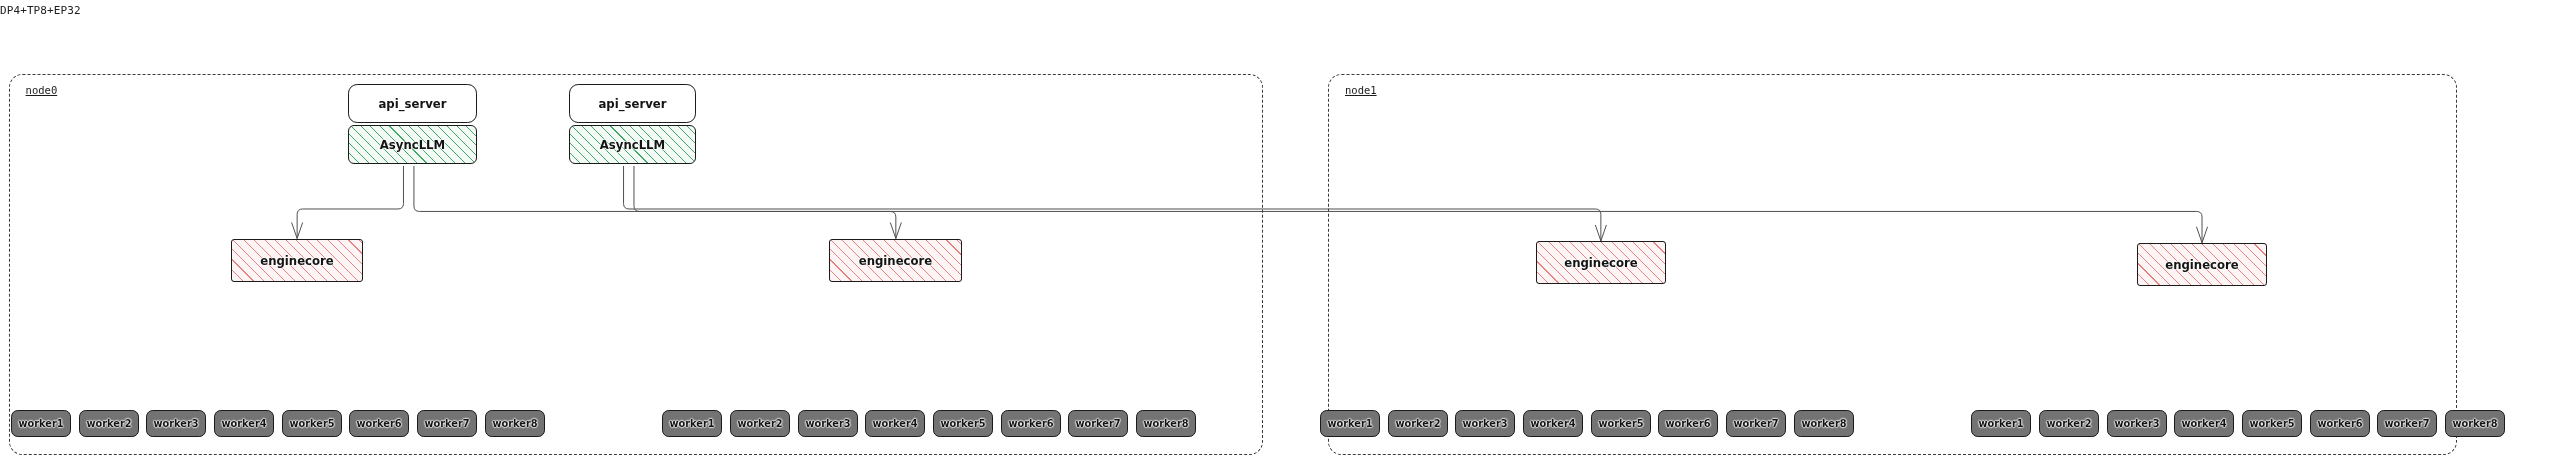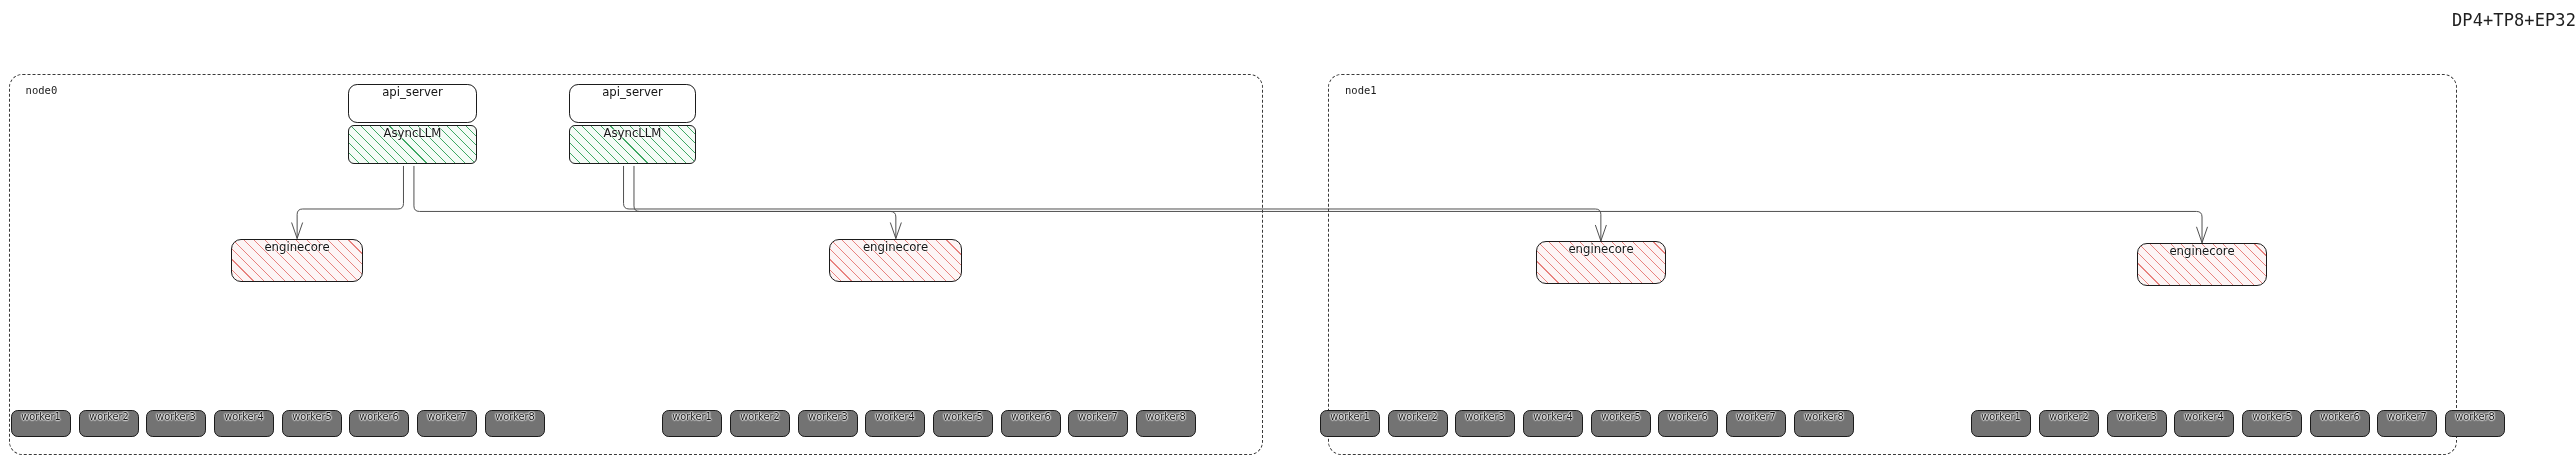--- a/index.html
+++ b/index.html
@@ -12,59 +12,61 @@
     position: relative;
     width: 2576px;
     height: 469px;
     background: #ffffff;
     overflow: hidden;
   }
 
   
   .diagram-title {
     position: absolute;
-    left: 0; top: 10px;
+    left: 0; top: 4px;
     width: 2576px;
-    text-align: right;
+    text-align: left;
     font-family: "DejaVu Sans Mono", monospace;
-    font-size: 17px;
+    font-size: 11px;
     color: #202020;
     letter-spacing: 0.1px;
     white-space: pre;
   }
 
   
   .node-cluster {
     position: absolute;
     border: 1.2px dashed #3a3a3a;
     border-radius: 13.5px;
     background: transparent;
   }
   .node-label {
     position: absolute;
     left: 16px; top: 8.6px;
     font-family: "DejaVu Sans Mono", monospace;
     font-size: 10.5px;
     color: #1a1a1a;
     white-space: pre;
+    text-decoration: underline;
   }
 
   
   .nbox {
     position: absolute;
     border: 1.4px solid #1b1b1b;
     border-radius: 8px;
     background: #ffffff;
     display: flex;
-    align-items: flex-start;
+    align-items: center;
     justify-content: center;
     font-size: 11.7px;
     color: #141414;
     white-space: nowrap;
     overflow: hidden;
+    font-weight: bold;
   }
 
   
   .box-apiserver {
     border-radius: 9.2px;
     background: #ffffff;
   }
 
   
   .box-asyncllm {
@@ -72,21 +74,21 @@
     background-color: #f4fbf6;
     background-image: repeating-linear-gradient(
       45deg,
       #3ea864 0px, #3ea864 0.8px,
       rgba(0,0,0,0) 0.8px, rgba(0,0,0,0) 6.8px
     );
   }
 
   
   .box-enginecore {
-    border-radius: 10px;
+    border-radius: 3px;
     background-color: #fdf5f5;
     background-image: repeating-linear-gradient(
       45deg,
       #e8837f 0px, #e8837f 0.8px,
       rgba(0,0,0,0) 0.8px, rgba(0,0,0,0) 7.4px
     );
   }
 
   
   .box-worker {

